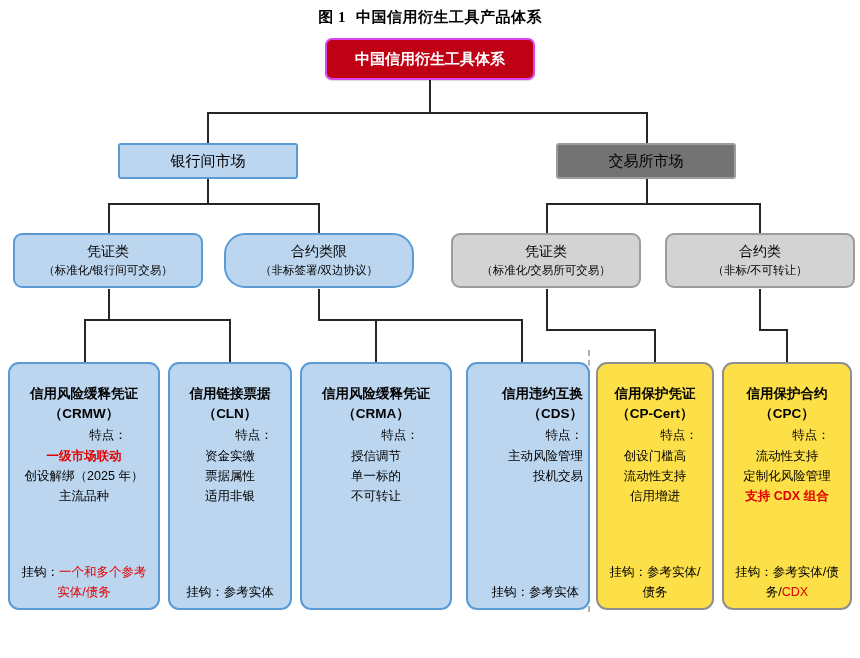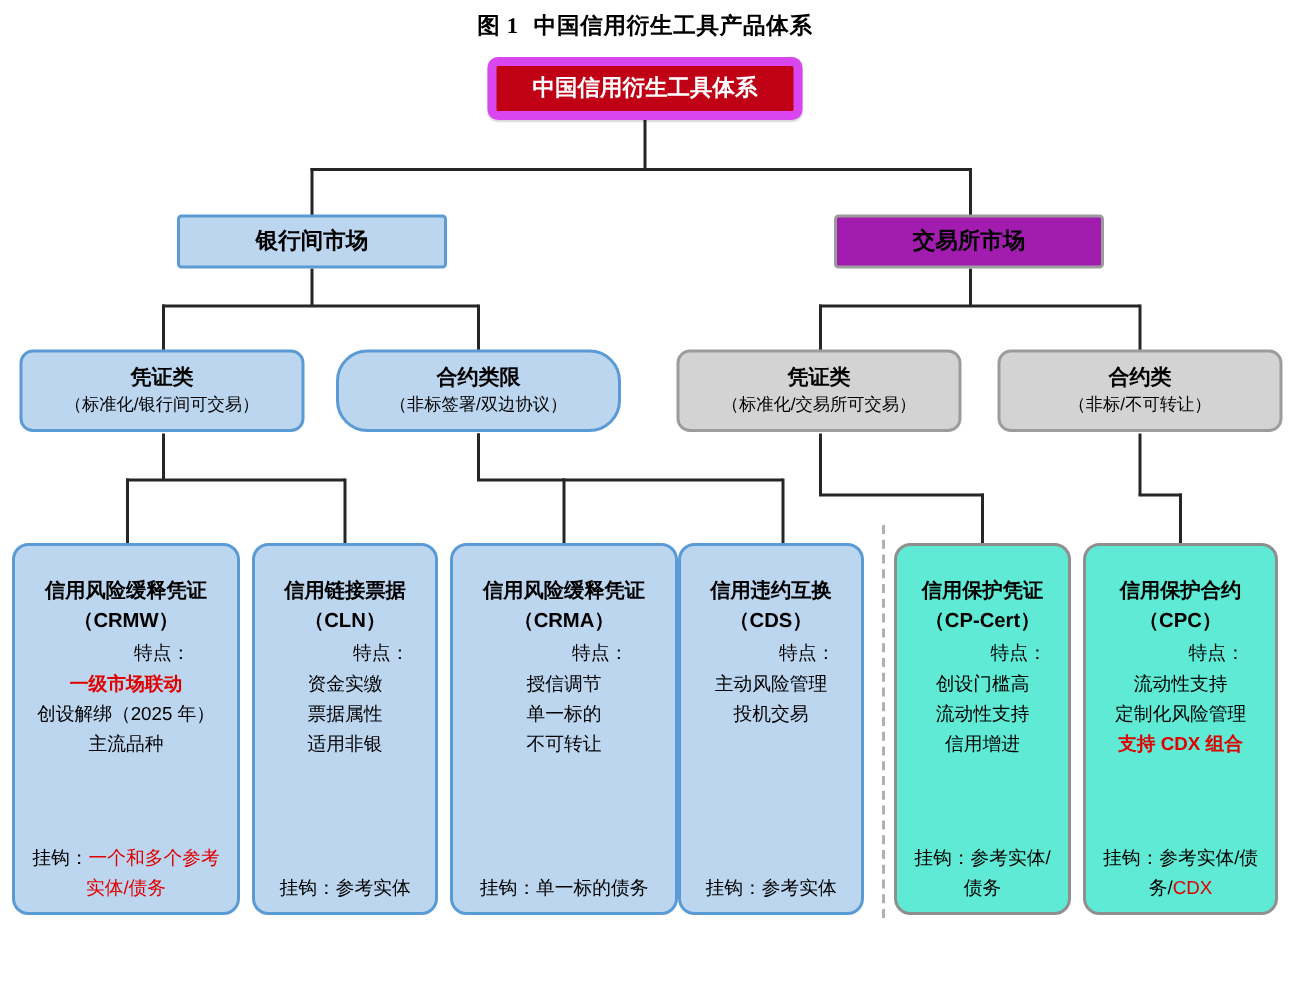--- a/index.html
+++ b/index.html
@@ -25,61 +25,61 @@
   .node{
     position:absolute;box-sizing:border-box;
     display:flex;flex-direction:column;
     align-items:center;justify-content:center;
     text-align:center;line-height:1.28;
   }
 
   
   .root{
     left:325px;top:38px;width:210px;height:42px;
-    background:#c00014;border:6px solid #d946ef;border-radius:7px;
+    background:#c00014;border:2px solid #d946ef;border-radius:7px;
     color:#ffffff;font-size:15px;font-weight:bold;
     box-shadow:0 1px 1px rgba(0,0,0,.15);
   }
 
   
-  .mkt{height:36px;width:180px;border-radius:3px;font-size:15px;font-weight:bold;}
+  .mkt{height:36px;width:180px;border-radius:3px;font-size:15px;font-weight:normal;}
   .mkt.blue{background:#bcd6ef;border:2px solid #5b9bd5;left:118px;top:143px;}
-  .mkt.gray{background:#a21caf;border:2px solid #9c9c9c;left:556px;top:143px;}
+  .mkt.gray{background:#737373;border:2px solid #9c9c9c;left:556px;top:143px;}
 
   
   .cat{height:55px;border-radius:9px;}
-  .cat .l1{font-size:14px;font-weight:bold;margin-bottom:2px;}
+  .cat .l1{font-size:14px;font-weight:normal;margin-bottom:2px;}
   .cat .l2{font-size:11.5px;}
   .cat.blue{background:#bcd6ef;border:2px solid #5b9bd5;}
   .cat.gray{background:#d3d3d3;border:2px solid #9c9c9c;}
   .cat.c1{left:13px;top:233px;width:190px;}
   .cat.c2{left:224px;top:233px;width:190px;border-radius:21px;}
   .cat.c3{left:451px;top:233px;width:190px;}
   .cat.c4{left:665px;top:233px;width:190px;}
 
   
   .leaf{
     border-radius:11px;top:362px;height:248px;
     justify-content:flex-start;padding:20px 5px 6px;
   }
   .leaf.blue{background:#bcd6ef;border:2px solid #5b9bd5;}
-  .leaf.gray{background:#5eead4;border:2px solid #8f8f8f;}
+  .leaf.gray{background:#fde047;border:2px solid #8f8f8f;}
   .leaf .nm{font-size:13.5px;font-weight:bold;line-height:1.45;}
   .leaf .code{font-size:13.5px;font-weight:bold;line-height:1.45;margin-bottom:3px;}
   .leaf .feat-label{font-size:12.5px;line-height:1.55;margin-left:48px;}
   .leaf .feat{font-size:12.5px;line-height:1.6;}
   .leaf .feat.hl{color:#e00000;font-weight:bold;}
   .leaf .link{font-size:12.5px;line-height:1.55;padding:0 4px;}
   .leaf .link .hl{color:#e00000;}
   .leaf .spacer{flex:1 1 auto;min-height:6px;}
 
   .leaf.b1{left:8px;width:152px;}
   .leaf.b2{left:168px;width:124px;}
   .leaf.b3{left:300px;width:152px;}
-  .leaf.b4{left:452px;width:124px;}
+  .leaf.b4{left:466px;width:124px;align-items:flex-end;}
   .leaf.b5{left:596px;width:118px;}
   .leaf.b6{left:722px;width:130px;}
 
   
   .ln{position:absolute;background:#262626;}
   .vln{width:1.6px;}
   .hln{height:1.6px;}
 
   .divider{
     position:absolute;left:588px;top:350px;width:0;height:262px;
@@ -189,21 +189,20 @@
       <div class="link"><span>挂钩：</span><span>参考实体</span></div>
     </div>
   <div class="node leaf blue b3">
       <div class="nm">信用风险缓释凭证</div>
       <div class="code">（CRMA）</div>
       <div class="feat-label">特点：</div>
       <div class="feat">授信调节</div>
       <div class="feat">单一标的</div>
       <div class="feat">不可转让</div>
       <div class="spacer"></div>
-      <div class="link"><span>挂钩：</span><span>单一标的债务</span></div>
     </div>
   <div class="node leaf blue b4">
       <div class="nm">信用违约互换</div>
       <div class="code">（CDS）</div>
       <div class="feat-label">特点：</div>
       <div class="feat">主动风险管理</div>
       <div class="feat">投机交易</div>
       <div class="spacer"></div>
       <div class="link"><span>挂钩：</span><span>参考实体</span></div>
     </div>

